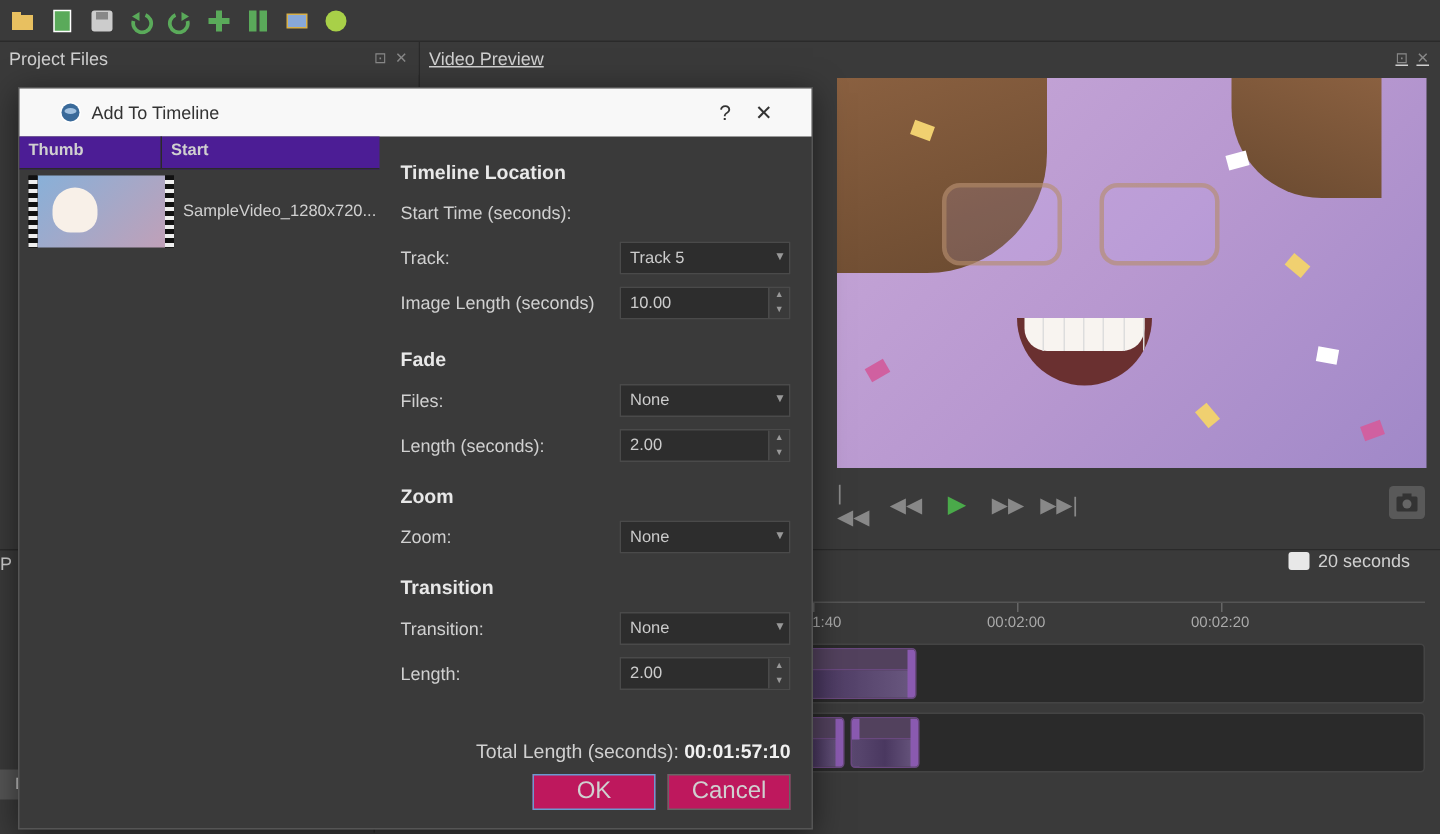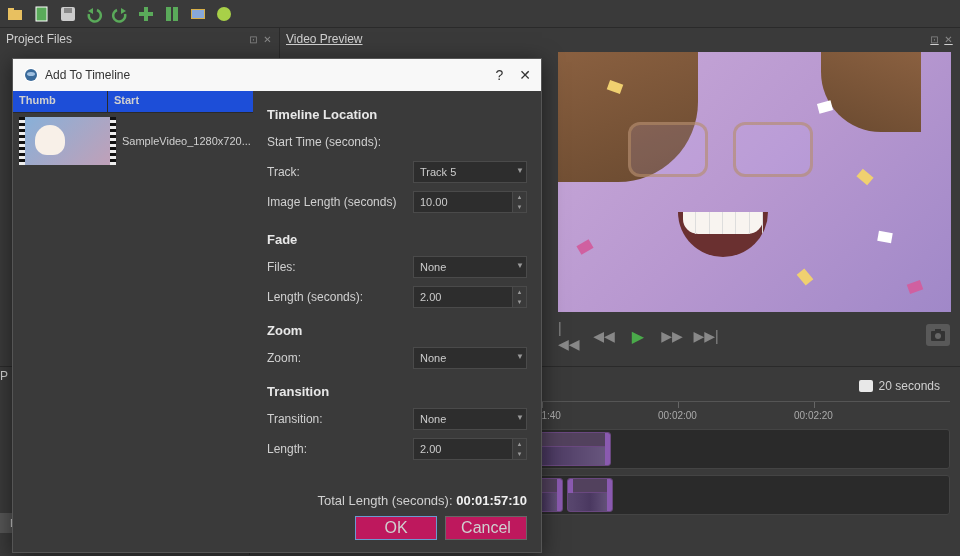--- a/index.html
+++ b/index.html
@@ -35,44 +35,44 @@
 .playback { position: absolute; left: 278px; top: 274px; display: flex; gap: 10px; align-items: center; }
 .pb { width: 24px; height: 24px; color: #888; display: flex; align-items: center; justify-content: center; cursor: pointer; font-size: 14px; }
 .pb.play { color: #4aaa4a; font-size: 16px; }
 .snapshot { position: absolute; right: 10px; top: 274px; width: 24px; height: 22px; background: #595959; border-radius: 3px; display: flex; align-items: center; justify-content: center; cursor: pointer; }
 .lower { height: 189px; background: #3a3a3a; border-top: 1px solid #2a2a2a; display: flex; }
 .lower-left { width: 250px; border-right: 1px solid #2a2a2a; padding: 4px; position: relative; }
 .prop-btns { display: flex; gap: 4px; position: absolute; top: 80px; left: 12px; }
 .pbtn { width: 24px; height: 20px; background: #444; border: 1px solid #333; display: flex; align-items: center; justify-content: center; cursor: pointer; border-radius: 2px; }
 .duration-row { position: absolute; bottom: 22px; left: 0; right: 0; height: 20px; background: #555; display: flex; align-items: center; padding: 0 10px; justify-content: space-between; font-size: 11px; }
 .lower-right { flex: 1; position: relative; background: #3a3a3a; }
-.zoom-info { position: absolute; top: 12px; right: 20px; display: flex; align-items: center; gap: 6px; font-size: 12px; }
+.zoom-info { position: absolute; top: 0; right: 20px; display: flex; align-items: center; gap: 6px; font-size: 12px; }
 .zoom-info .sq { width: 14px; height: 12px; background: #e8e8e8; border-radius: 2px; }
 .ruler { position: absolute; top: 34px; left: 20px; right: 10px; height: 24px; border-top: 1px solid #555; display: flex; }
 .tick { flex: 1; position: relative; font-size: 10px; color: #aaa; }
 .tick::before { content: ''; position: absolute; left: 0; top: 0; width: 1px; height: 6px; background: #666; }
 .tick span { position: absolute; top: 8px; left: -20px; }
 .tracks { position: absolute; top: 62px; left: 20px; right: 10px; bottom: 10px; }
 .track { height: 40px; background: #2a2a2a; border: 1px solid #444; border-radius: 3px; margin-bottom: 6px; position: relative; }
 .clip { position: absolute; top: 2px; height: 34px; background: #3a3a3a; border: 1px solid #6a4880; border-radius: 3px; overflow: hidden; }
 .clip .chead { height: 14px; background: rgba(106,72,128,0.5); padding: 0 4px; font-size: 9px; color: #ddd; white-space: nowrap; overflow: hidden; border-bottom: 1px solid #6a4880; }
 .clip .cbody { height: 20px; background: linear-gradient(90deg, #5a4870, #4a3860, #6a5880); position: relative; }
 .clip .handle { position: absolute; top: 0; width: 6px; height: 34px; background: #8a5ab0; }
 .clip .handle.l { left: -1px; border-radius: 3px 0 0 3px; }
 .clip .handle.r { right: -1px; border-radius: 0 3px 3px 0; }
 .playhead { position: absolute; top: 0; width: 1px; height: 120px; background: #b070d8; }
 .playhead::before { content: ''; position: absolute; top: -12px; left: -6px; width: 12px; height: 12px; background: #b070d8; border-radius: 50%; }
 .dialog { position: absolute; left: 12px; top: 58px; width: 530px; background: #3a3a3a; border: 1px solid #555; box-shadow: 0 4px 20px rgba(0,0,0,0.5); z-index: 100; }
-.dlg-title { height: 32px; background: #f8f8f8; display: flex; align-items: center; padding: 0 10px; color: #333; font-size: 12px; justify-content: space-between; }
+.dlg-title { height: 32px; background: #f8f8f8; display: flex; align-items: center; padding: 0 26px; color: #333; font-size: 12px; justify-content: space-between; }
 .dlg-title .tleft { display: flex; align-items: center; gap: 6px; }
 .dlg-title .tright { display: flex; gap: 16px; }
 .dlg-title .tright span { cursor: pointer; color: #333; font-size: 14px; }
 .dlg-body { display: flex; }
 .dlg-left { width: 240px; padding: 0; }
-.dlg-left-head { display: flex; height: 22px; background: #1d4ed8; border-bottom: 1px solid #2a2a2a; }
+.dlg-left-head { display: flex; height: 22px; background: #4c1d95; border-bottom: 1px solid #2a2a2a; }
 .dlg-left-head .th { padding: 3px 6px; font-weight: bold; font-size: 11px; }
 .dlg-left-head .th1 { width: 95px; border-right: 1px solid #2a2a2a; }
 .dlg-item { display: flex; align-items: center; padding: 4px 0; }
 .thumb { width: 85px; height: 48px; margin: 0 6px; position: relative; background: linear-gradient(135deg, #88b0d8 0%, #c0a0b8 100%); border-left: 6px solid #111; border-right: 6px solid #111; box-sizing: content-box; }
 .thumb::before, .thumb::after { content: ''; position: absolute; width: 6px; top: 0; bottom: 0; background: repeating-linear-gradient(#111 0, #111 3px, #eee 3px, #eee 6px); }
 .thumb::before { left: -6px; }
 .thumb::after { right: -6px; }
 .thumb .tinner { position: absolute; left: 10px; top: 8px; width: 30px; height: 30px; background: #f8f0e8; border-radius: 50% 50% 40% 40%; }
 .dlg-right { flex: 1; padding: 12px 14px; }
 .section-title { font-weight: bold; font-size: 13px; color: #e8e8e8; margin-bottom: 8px; margin-top: 4px; }

